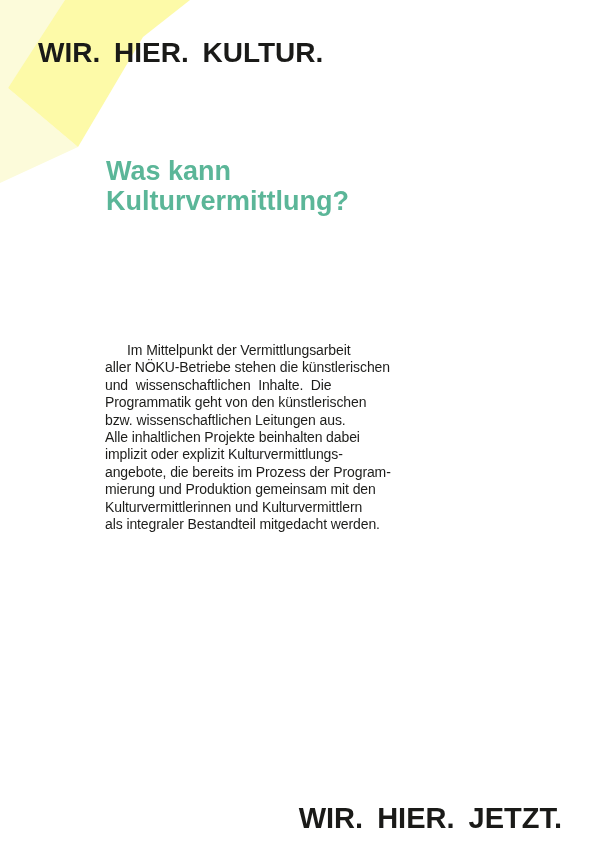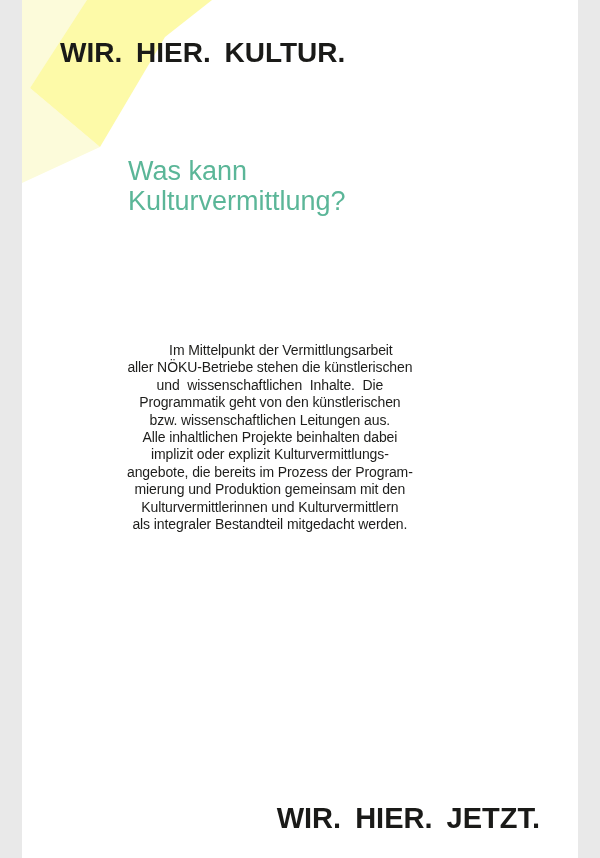--- a/index.html
+++ b/index.html
@@ -1,18 +1,18 @@
 <!DOCTYPE html>
 <html><head>
 <meta charset="utf-8">
 <style>
   html, body { margin: 0; padding: 0; background: #e9e9e9; }
   .page {
     position: relative;
-    width: 556px;
+    width: 600px;
     height: 858px;
     margin: 0 auto;
     background: #ffffff;
     overflow: hidden;
     font-family: "Liberation Sans", sans-serif;
   }
   .decor-svg {
     position: absolute;
     left: 0;
     top: 0;
@@ -25,21 +25,21 @@
     line-height: 34px;
     word-spacing: 6px;
     white-space: pre;
   }
   .brand-top { left: 38px; top: 36px; }
   .brand-bottom { right: 38px; top: 801px; font-size: 29px; }
   .page-heading {
     position: absolute;
     left: 106px;
     top: 138px;
-    font-weight: 400;
+    font-weight: 700;
     font-size: 27px;
     line-height: 30px;
     color: #5bb698;
     white-space: pre;
   }
   .intro-text {
     position: absolute;
     left: 171px;
     top: 213px;
     font-size: 13px;
@@ -49,21 +49,20 @@
     white-space: pre;
   }
   .body-text {
     position: absolute;
     left: 105px;
     top: 342px;
     font-size: 14px;
     line-height: 17.4px;
     letter-spacing: -0.1px;
     color: #1d1d1b;
-    text-align: center;
   }
   .body-paragraph {
     white-space: pre;
     text-indent: 22px;
     margin: 0;
   }
   .body-paragraph + .body-paragraph {
     margin-top: 21px;
   }
 </style>

